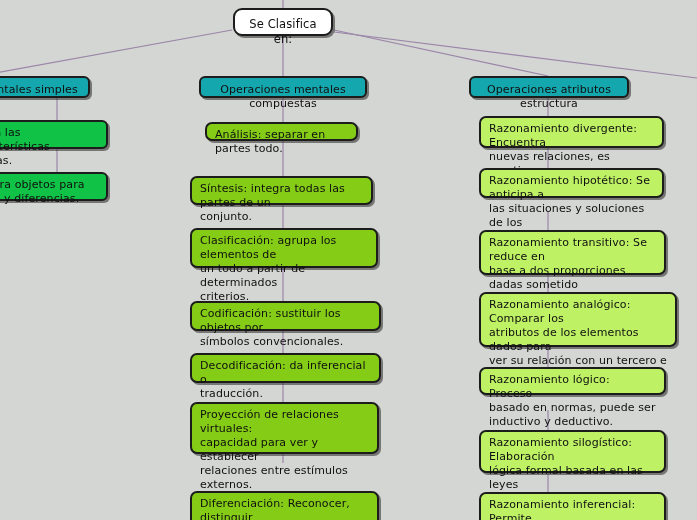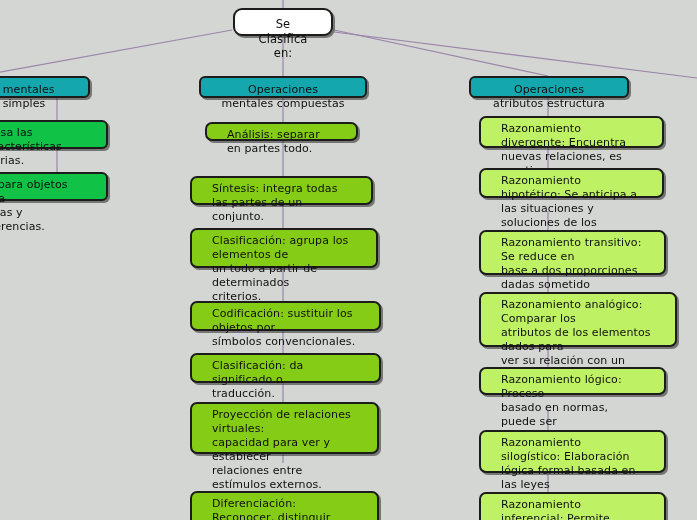--- a/index.html
+++ b/index.html
@@ -27,21 +27,21 @@
     width: 697px;
     height: 520px;
     pointer-events: none;
   }
   .node {
     position: absolute;
     box-sizing: border-box;
     border: 2px solid #1c1c1c;
     border-radius: 7px;
     box-shadow: 2px 2px 0 rgba(40,40,40,0.55);
-    padding: 4px 20px;
+    padding: 4px 8px;
     font-size: 11px;
     line-height: 1.28;
     color: #101010;
     letter-spacing: 0.1px;
     white-space: pre-line;
   }
   .node.root {
     background: #ffffff;
     border-radius: 9px;
     text-align: center;
@@ -126,21 +126,21 @@
   <div class="node orange" style="left:190px; top:176px; width:183px; height:29px;">Síntesis: integra todas las partes de un
 conjunto.</div>
 
   <div class="node orange" style="left:190px; top:228px; width:188px; height:40px;">Clasificación:  agrupa los elementos de
 un todo a partir de determinados
 criterios.</div>
 
   <div class="node orange" style="left:190px; top:301px; width:191px; height:30px;">Codificación: sustituir los objetos por
 símbolos convencionales.</div>
 
-  <div class="node orange" style="left:190px; top:353px; width:191px; height:30px;">Clasificación: da significado o
+  <div class="node orange" style="left:190px; top:353px; width:191px; height:30px;">Decodificación: da inferencial o
 traducción.</div>
 
   <div class="node orange" style="left:190px; top:402px; width:189px; height:52px;">Proyección de relaciones virtuales:
 capacidad para ver y establecer
 relaciones entre estímulos externos.</div>
 
   <div class="node orange" style="left:190px; top:463px; width:189px; height:41px;margin-top:28px;">Diferenciación: Reconocer, distinguir
 características  relevantes  e
 irrelevantes entre estímulos extremos.</div>
 

